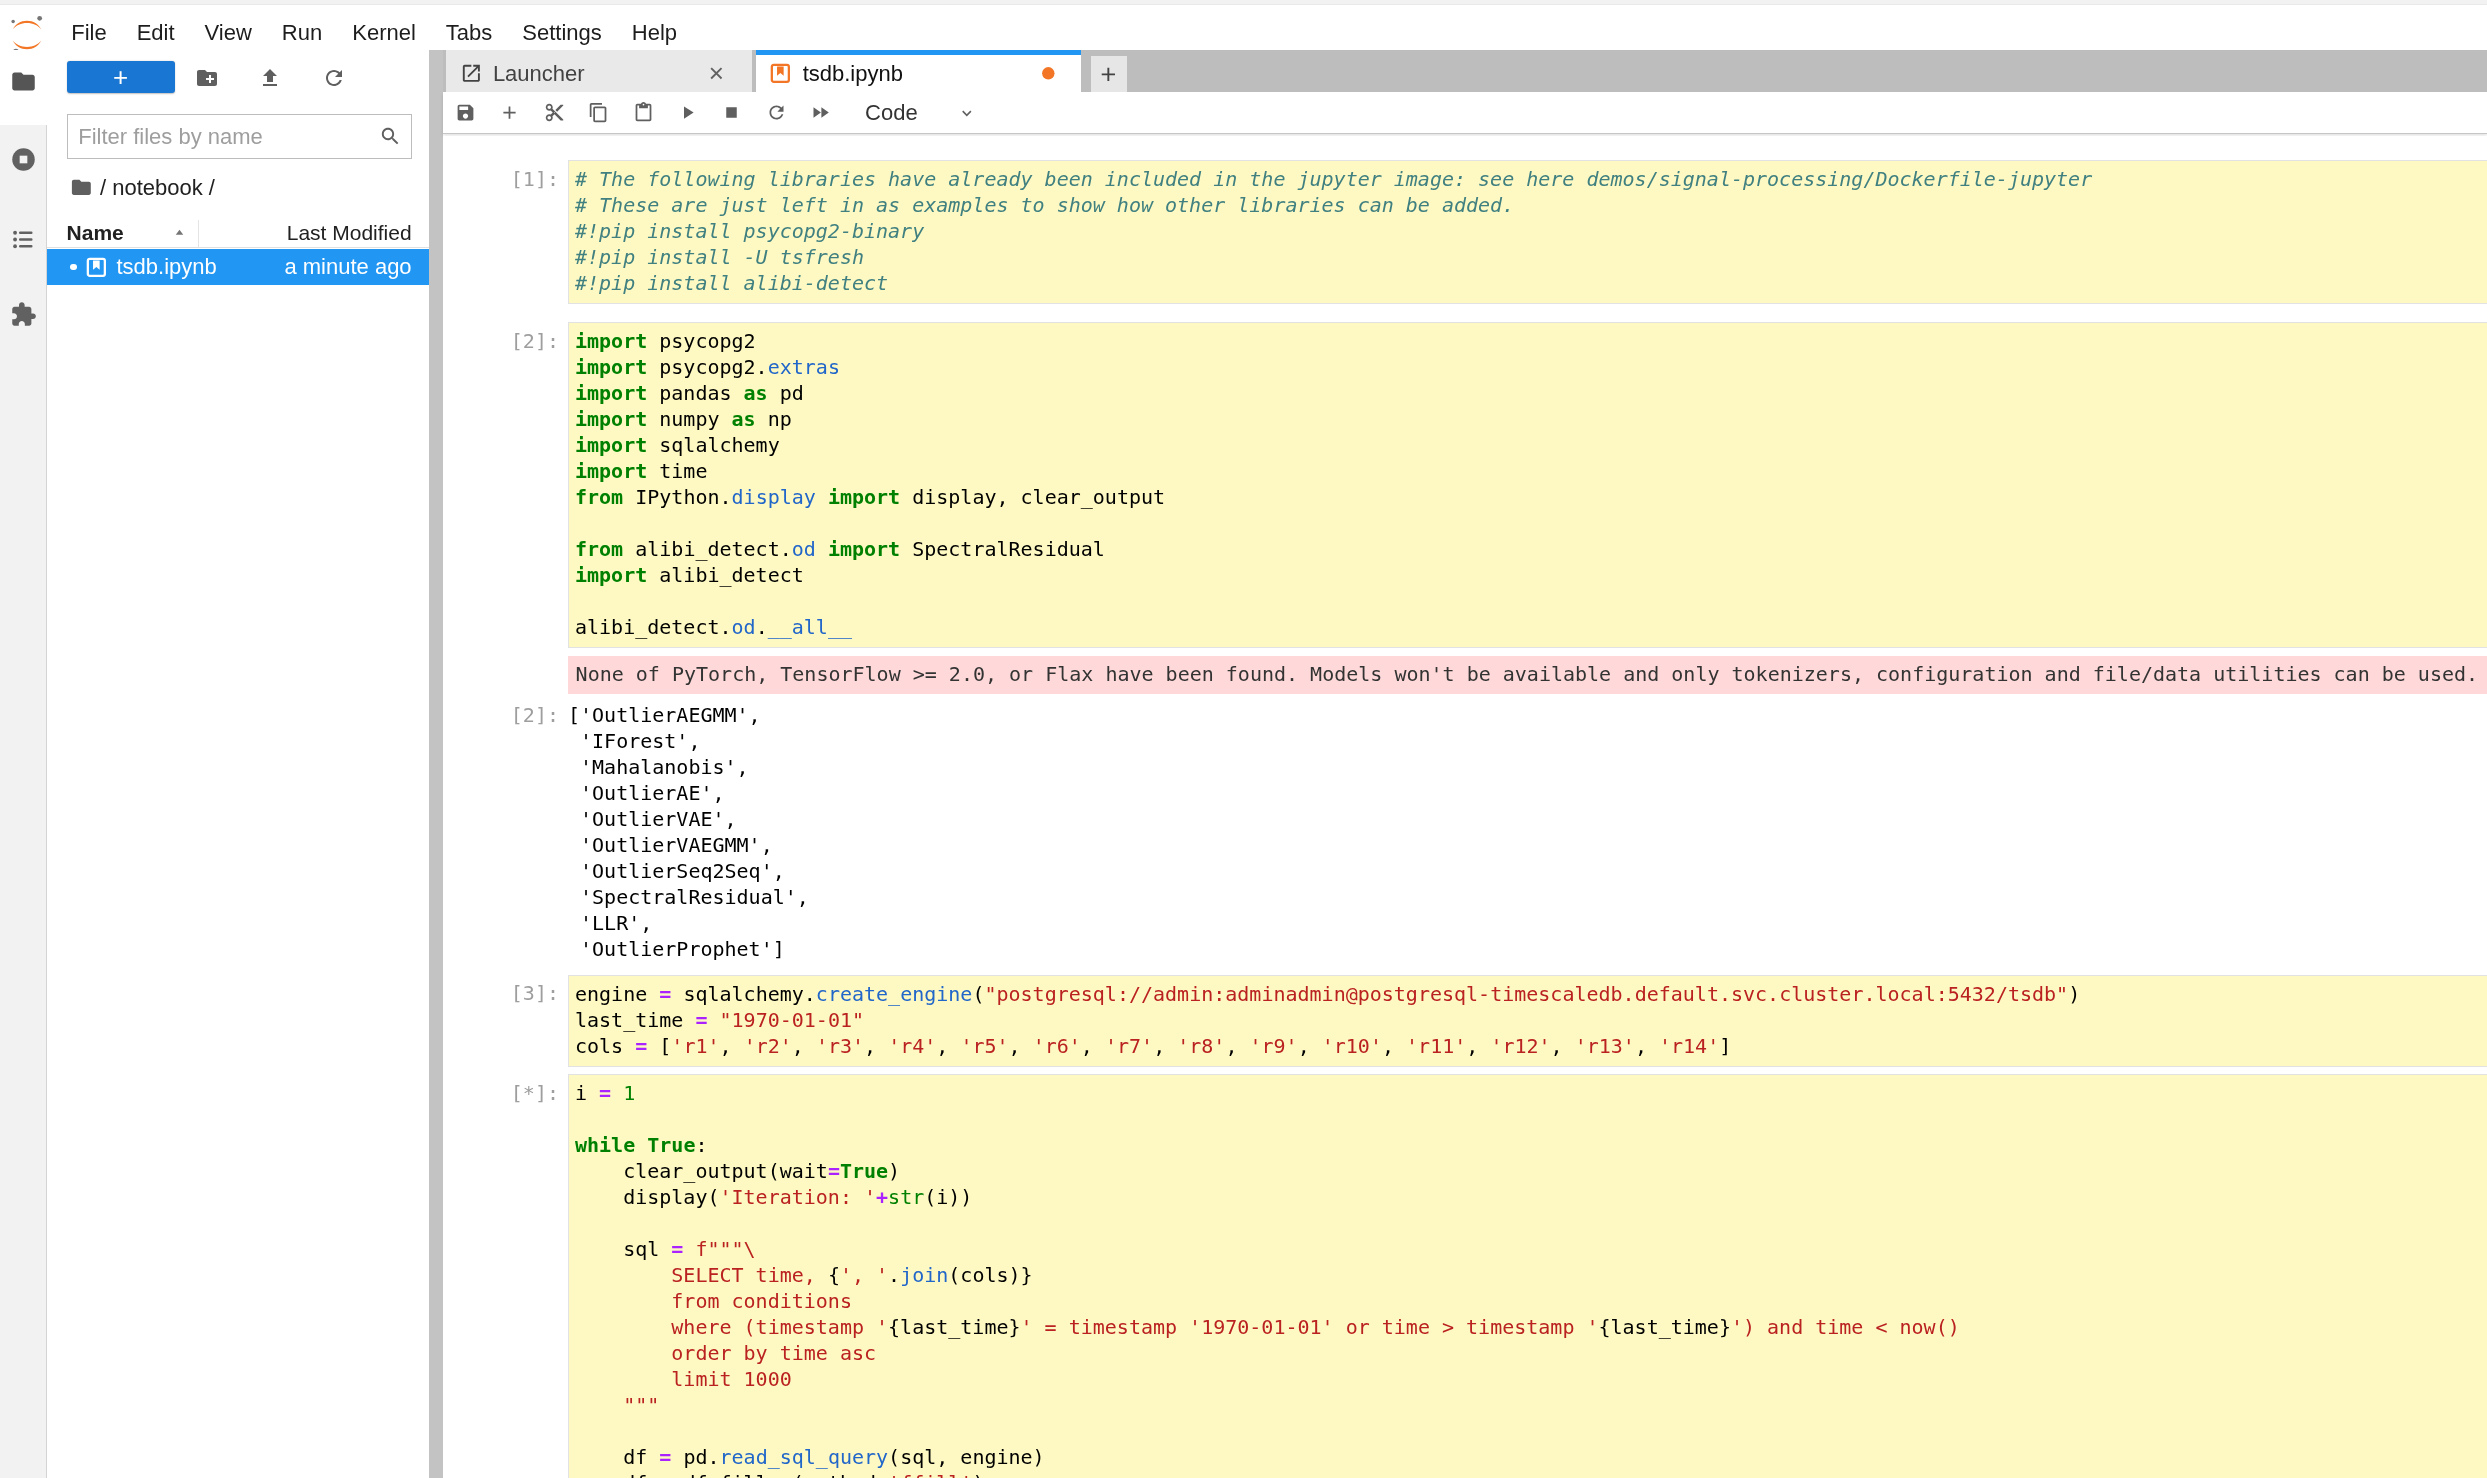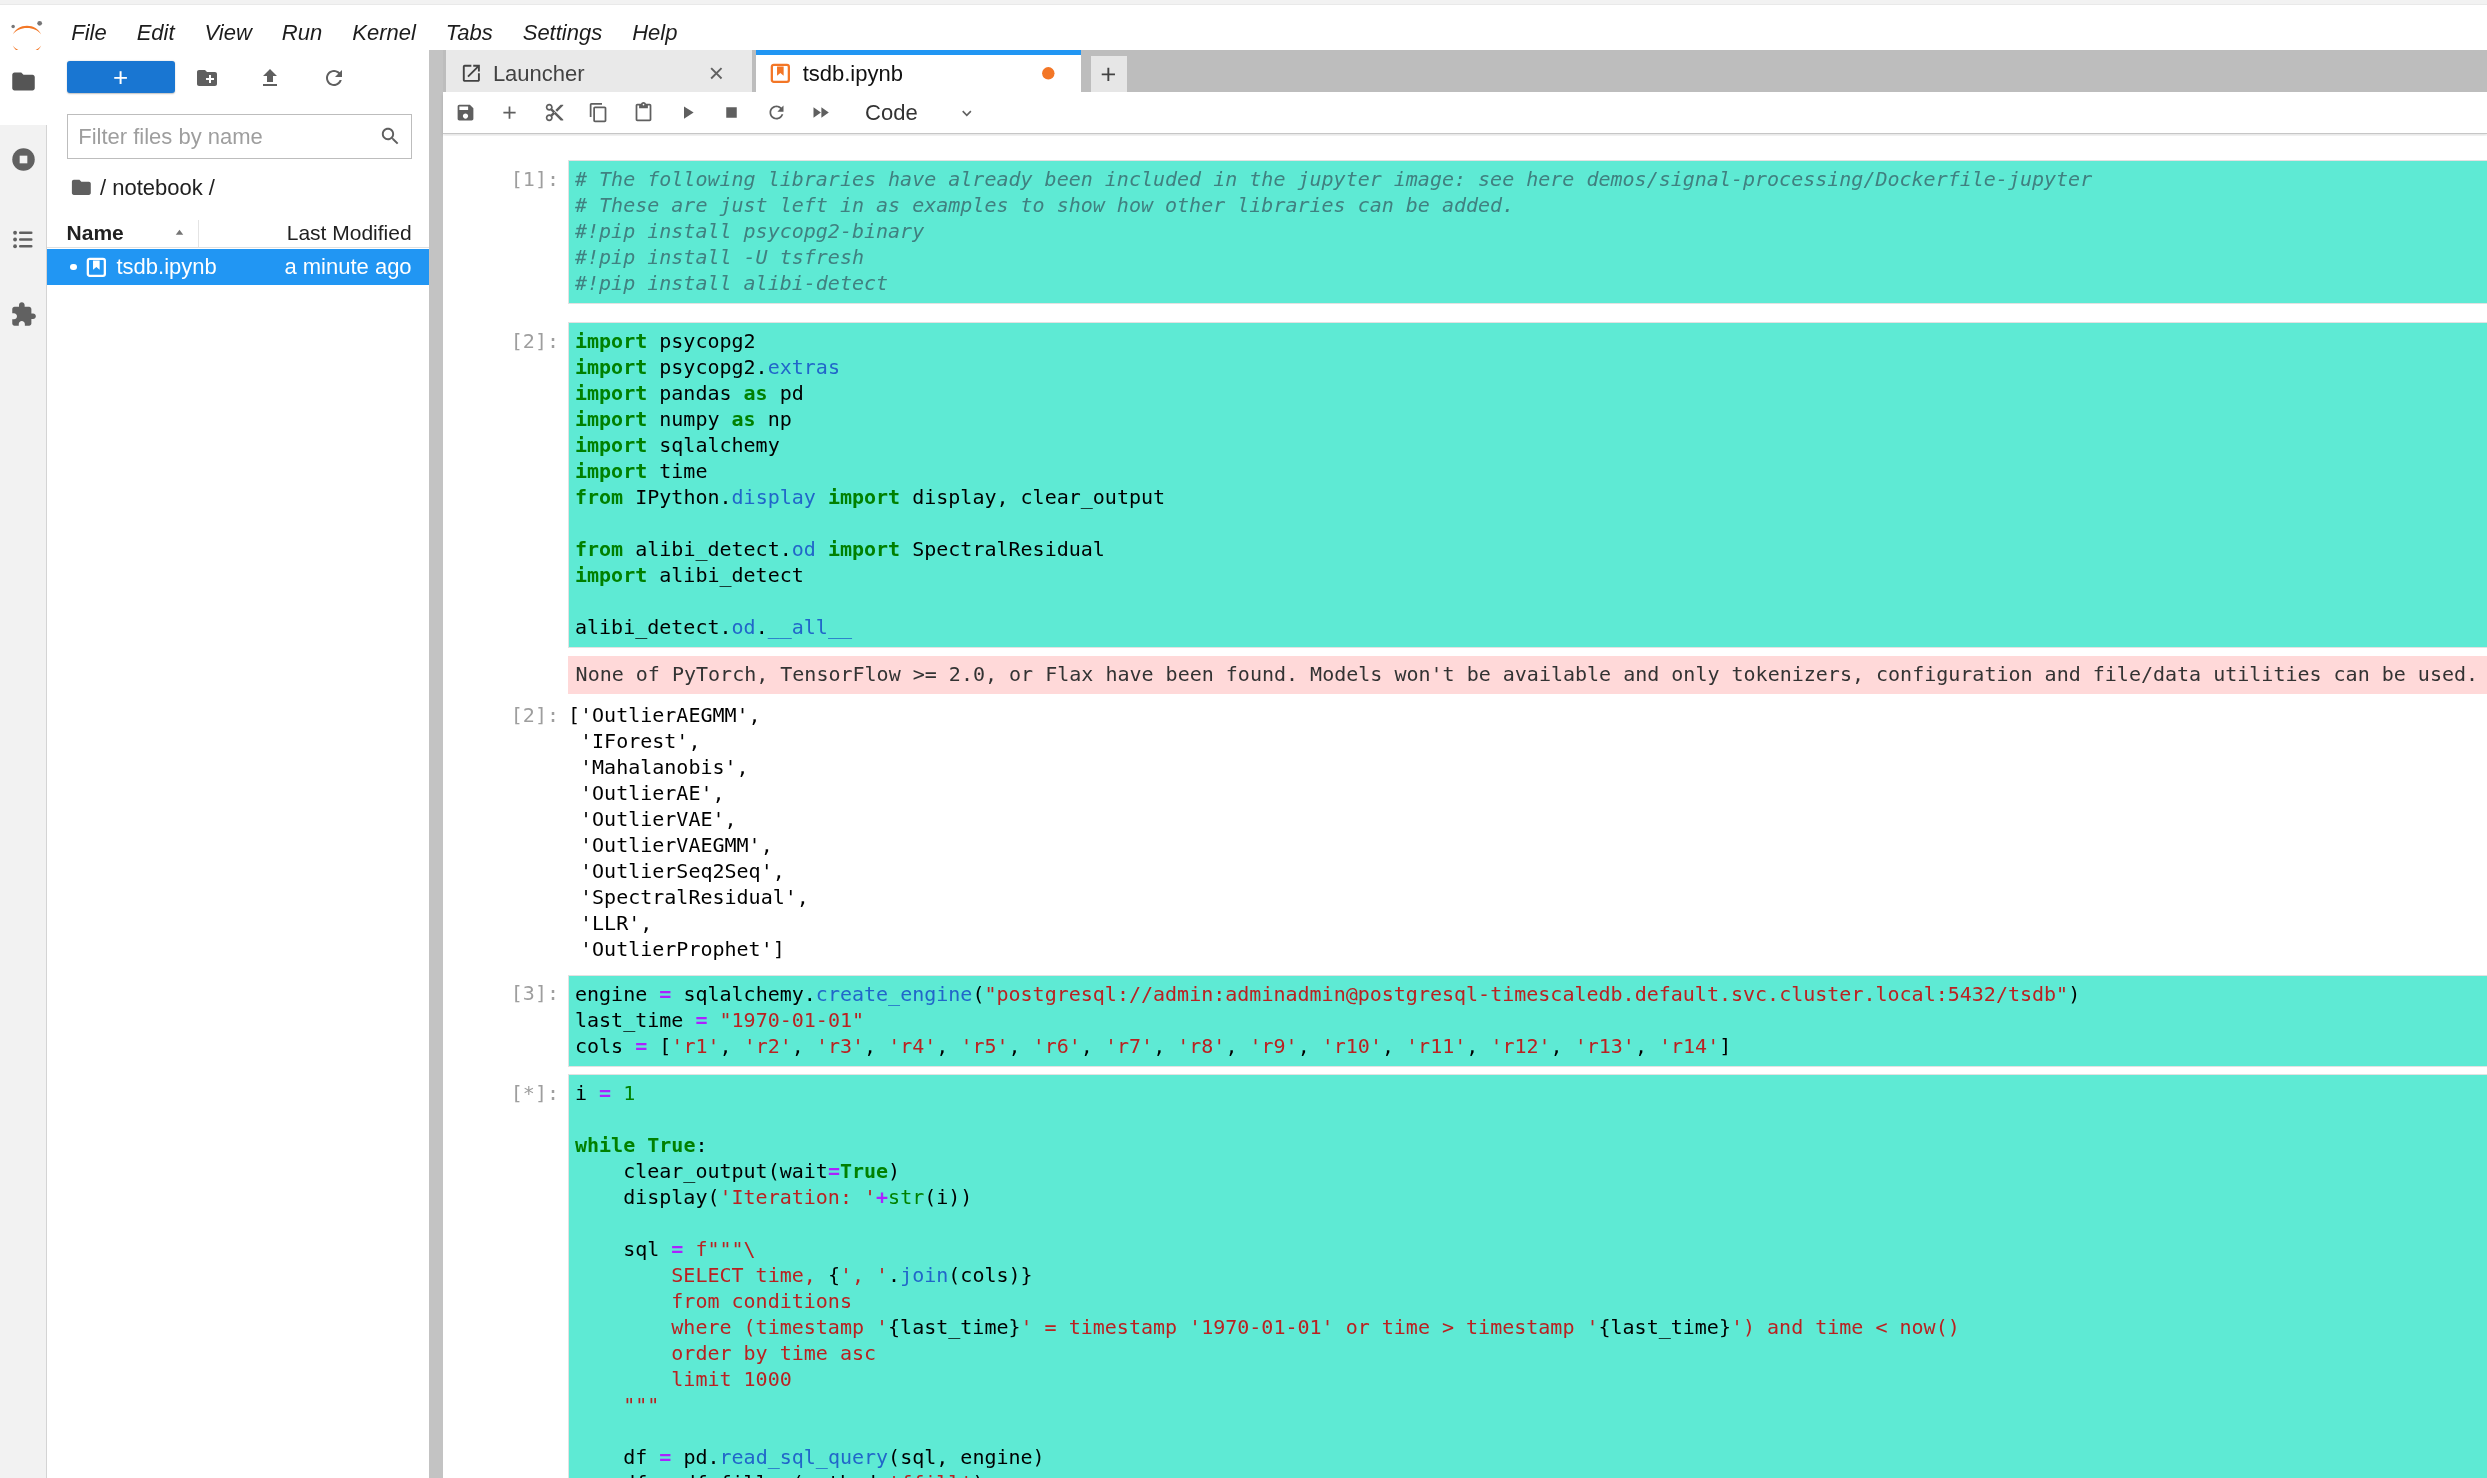--- a/index.html
+++ b/index.html
@@ -3,21 +3,21 @@
 <meta charset="utf-8">
 <style>
   * { margin:0; padding:0; box-sizing:border-box; }
   html,body { width:2487px; height:1478px; overflow:hidden; background:#fff;
     font-family:"Liberation Sans", sans-serif; }
 
   
   .topstrip { position:absolute; left:0; top:0; right:0; height:5.3px;
     background:#f2f2f2; border-bottom:0.8px solid #e9e9e9; }
   .menubar { position:absolute; left:0; top:6px; right:0; height:53px;
-    background:#fff; display:flex; align-items:flex-end;font-style:italic; }
+    background:#fff; display:flex; align-items:center; }
   .logo { width:38px; height:42px; margin-left:7.6px; display:block; }
   #menu { display:flex; align-items:center; height:100%; margin-left:10.6px; }
   .menu-item { font-size:22px; color:#1d1d1d; padding:0 15px; height:100%;
     display:flex; align-items:center; cursor:default; }
 
   
   .activitybar { position:absolute; left:0; top:50px; width:47px; bottom:0;
     background:#f2f2f2; border-right:0.8px solid #d4d4d4; }
   .active-patch { position:absolute; left:0; top:0; width:47px; height:75px; background:#fff; }
   .activity-item { position:absolute; left:0; width:47px; height:42px;
@@ -94,21 +94,21 @@
 
   
   .cell { display:flex; align-items:stretch; margin-bottom:18px; }
   .cell:nth-child(2){ margin-bottom:7.6px; }
   .cell:nth-child(3){ margin-bottom:9px; }
   .cell:nth-child(4){ margin-bottom:12px; }
   .cell:nth-child(5){ margin-bottom:7.6px; }
   .prompt { flex:none; width:125px; text-align:right; padding:6.8px 9px 0 0;
     font-family:"DejaVu Sans Mono", monospace; font-size:20px; color:var(--prompt); }
   .kind-output .prompt, .kind-warning .prompt { padding-top:0; }
-  .editor { flex:1; background:#5eead4; border:0.8px solid #e2e2e2; border-right:none;
+  .editor { flex:1; background:#fef9c3; border:0.8px solid #e2e2e2; border-right:none;
     padding:6px 0 6px 6px; cursor:text; }
   .code-line, .out-line, .warn-line { height:26px; white-space:pre;
     font-family:"DejaVu Sans Mono", monospace; font-size:20px; color:#000; }
   .outbox { flex:1; background:#fff; }
   .warnbox { flex:1; background:var(--warn-bg); padding:6px 0 6px 7.6px; }
   .warn-line { color:#333; }
 
   .tok-c { color:var(--com); font-style:italic; }
   .tok-k { color:var(--kw); font-weight:bold; }
   .tok-p { color:#000; }

